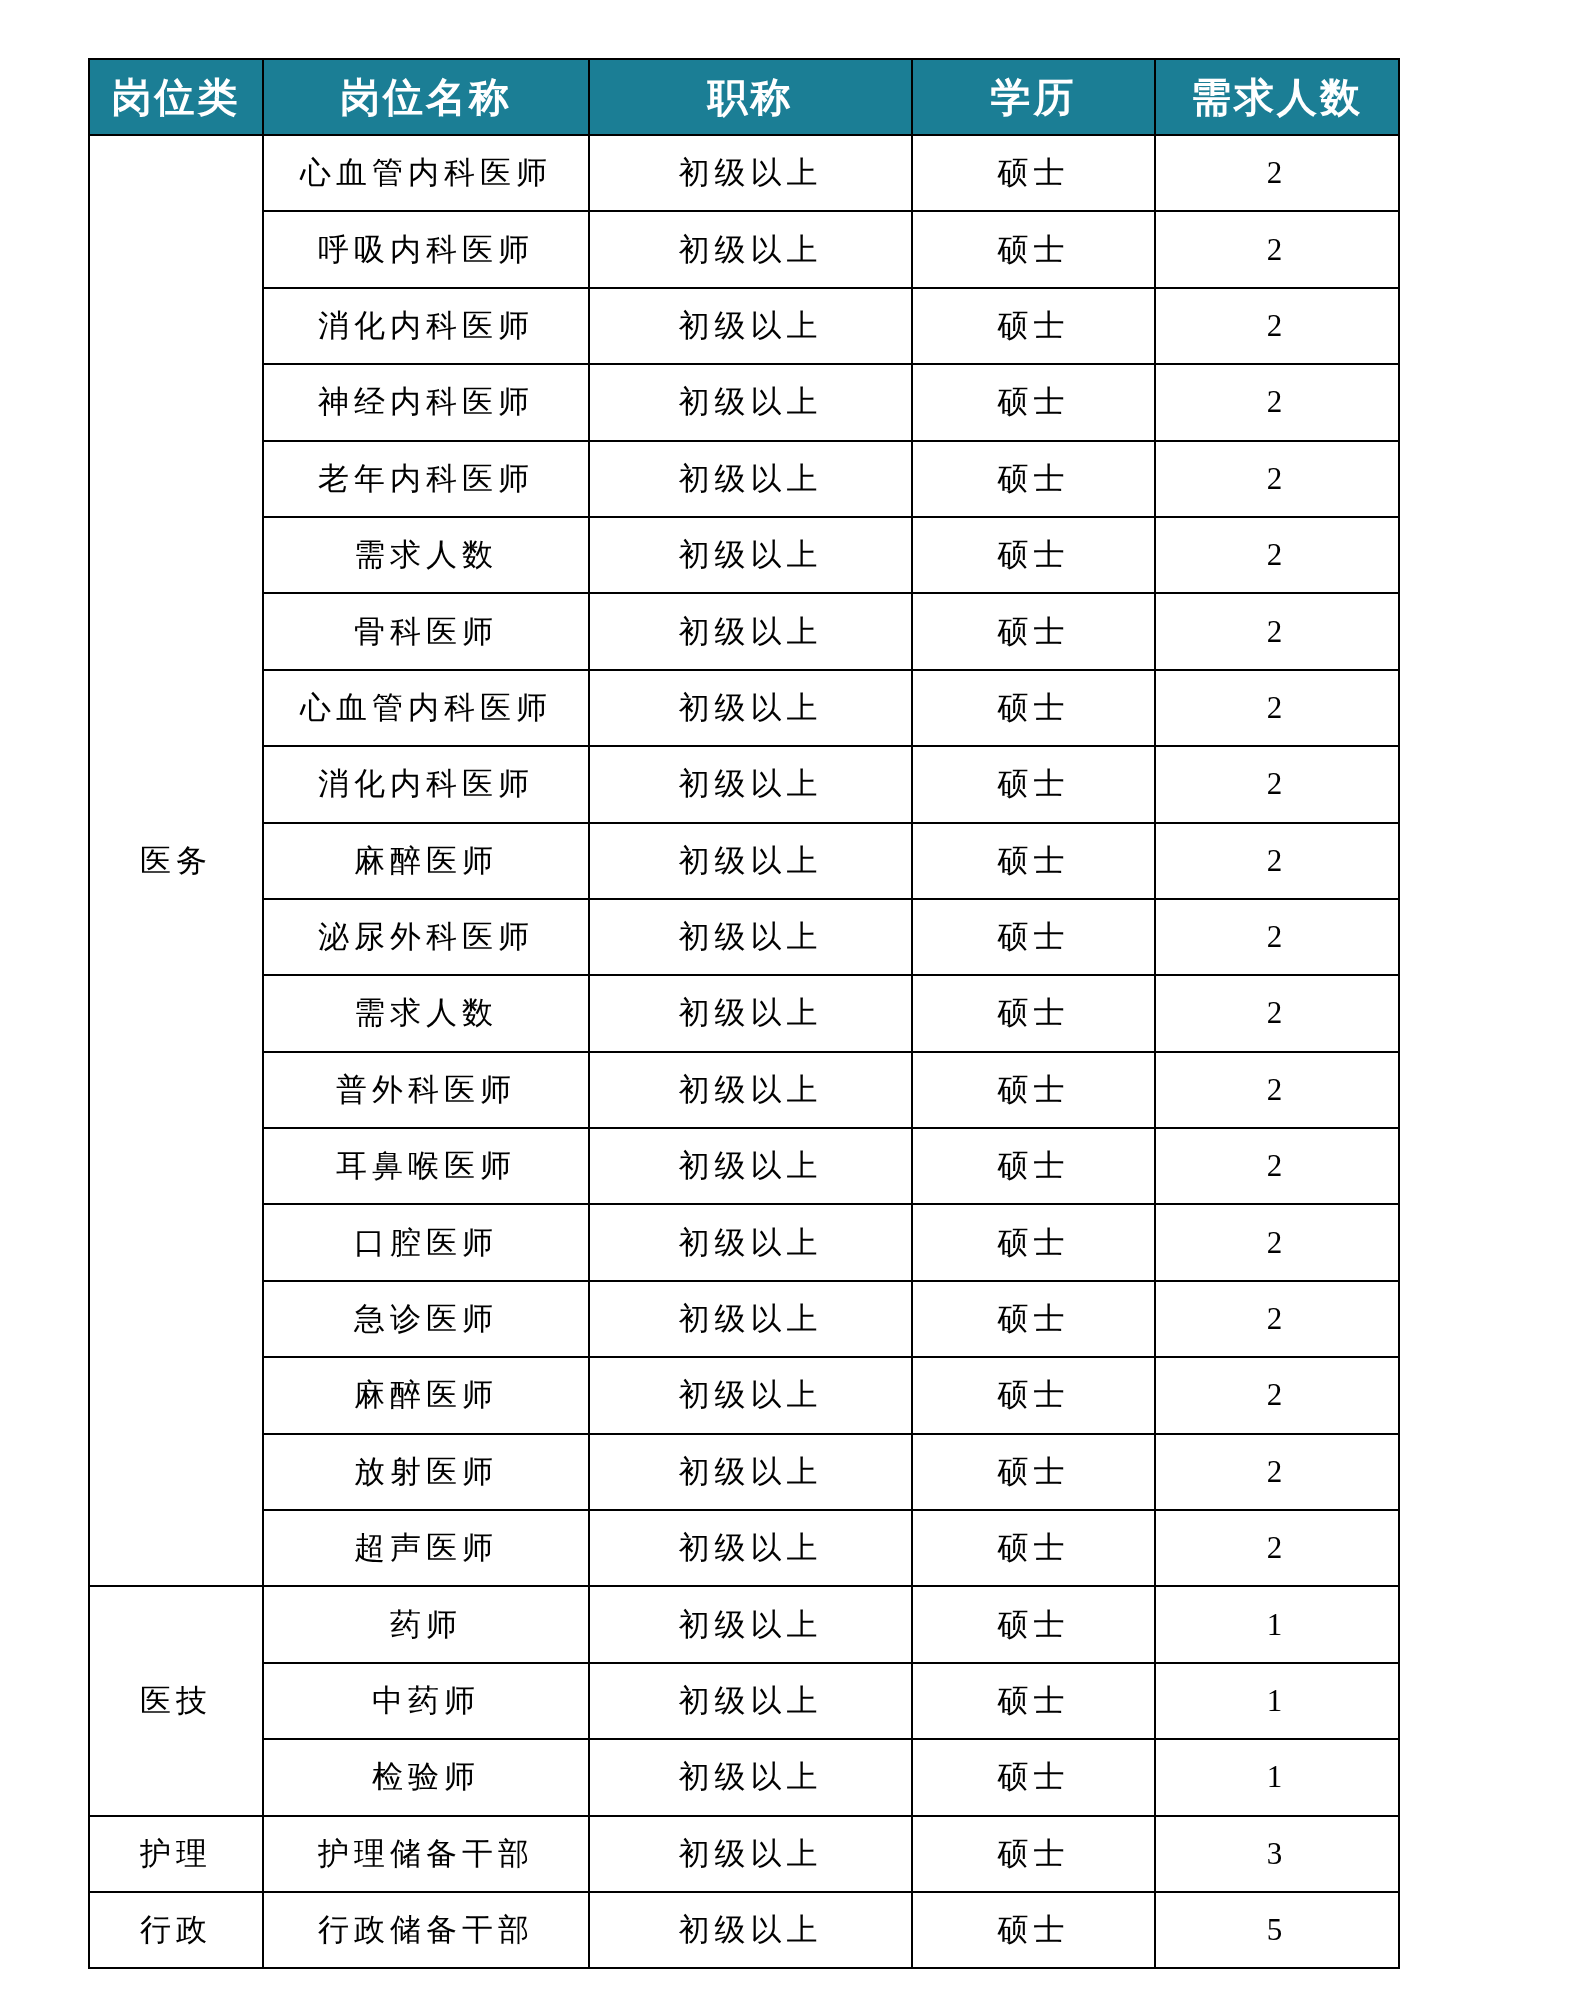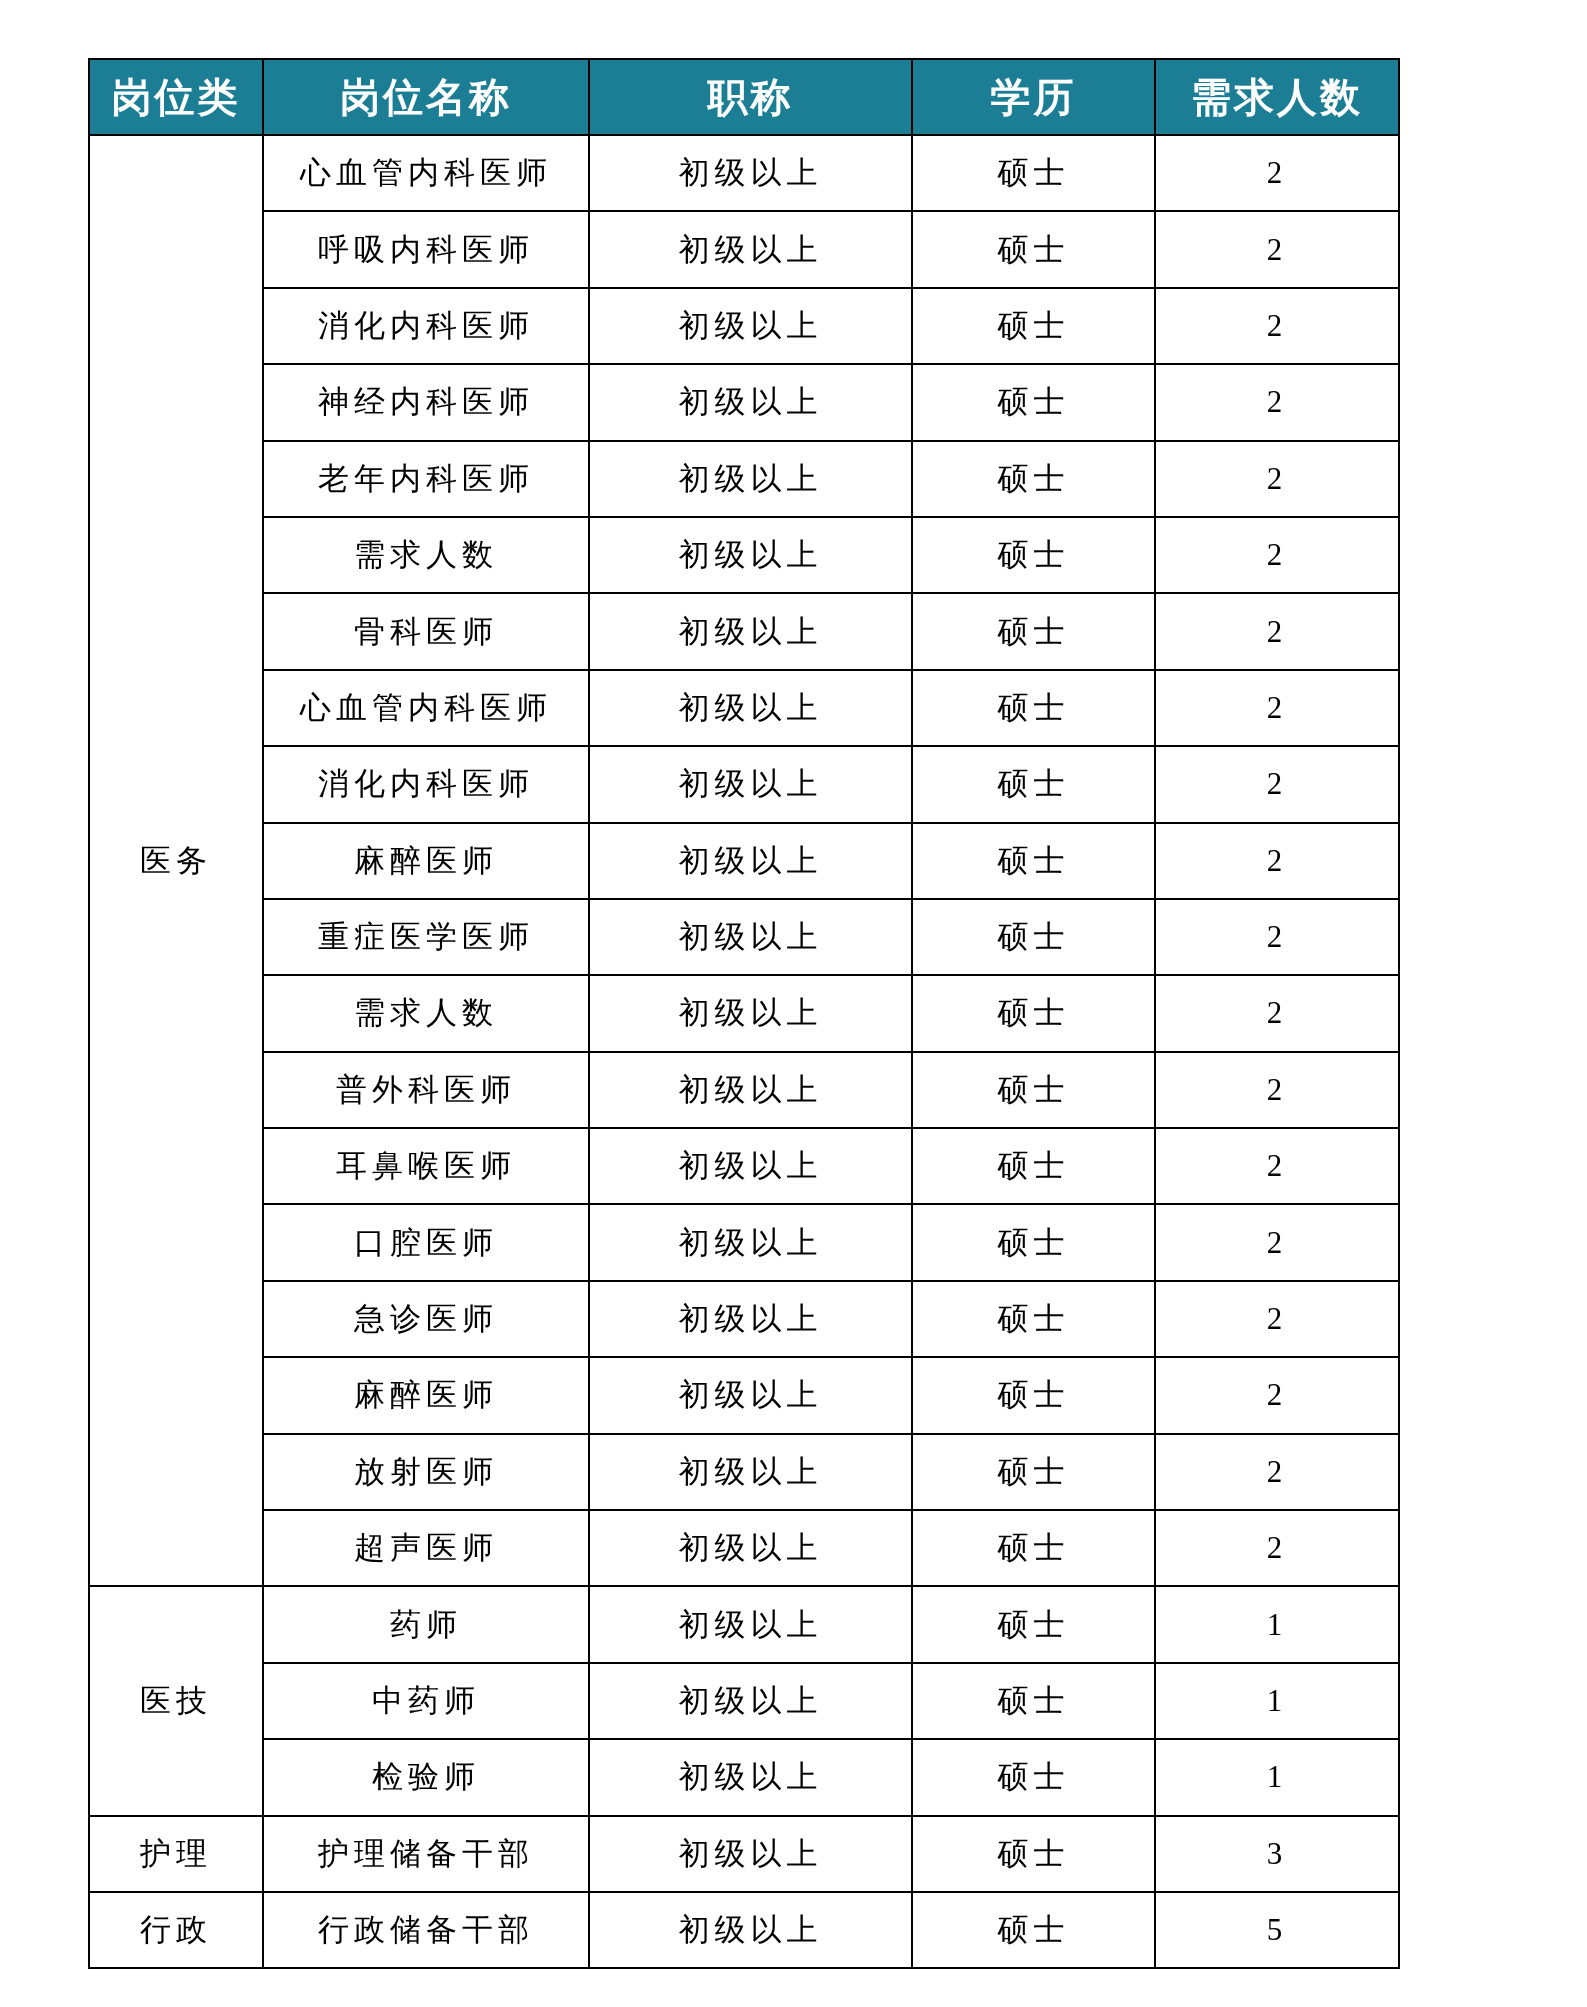--- a/index.html
+++ b/index.html
@@ -129,21 +129,21 @@
           <td>硕士</td>
           <td>2</td>
         </tr>
         <tr>
           <td>麻醉医师</td>
           <td>初级以上</td>
           <td>硕士</td>
           <td>2</td>
         </tr>
         <tr>
-          <td>重症医学医师</td>
+          <td>泌尿外科医师</td>
           <td>初级以上</td>
           <td>硕士</td>
           <td>2</td>
         </tr>
         <tr>
           <td>需求人数</td>
           <td>初级以上</td>
           <td>硕士</td>
           <td>2</td>
         </tr>

